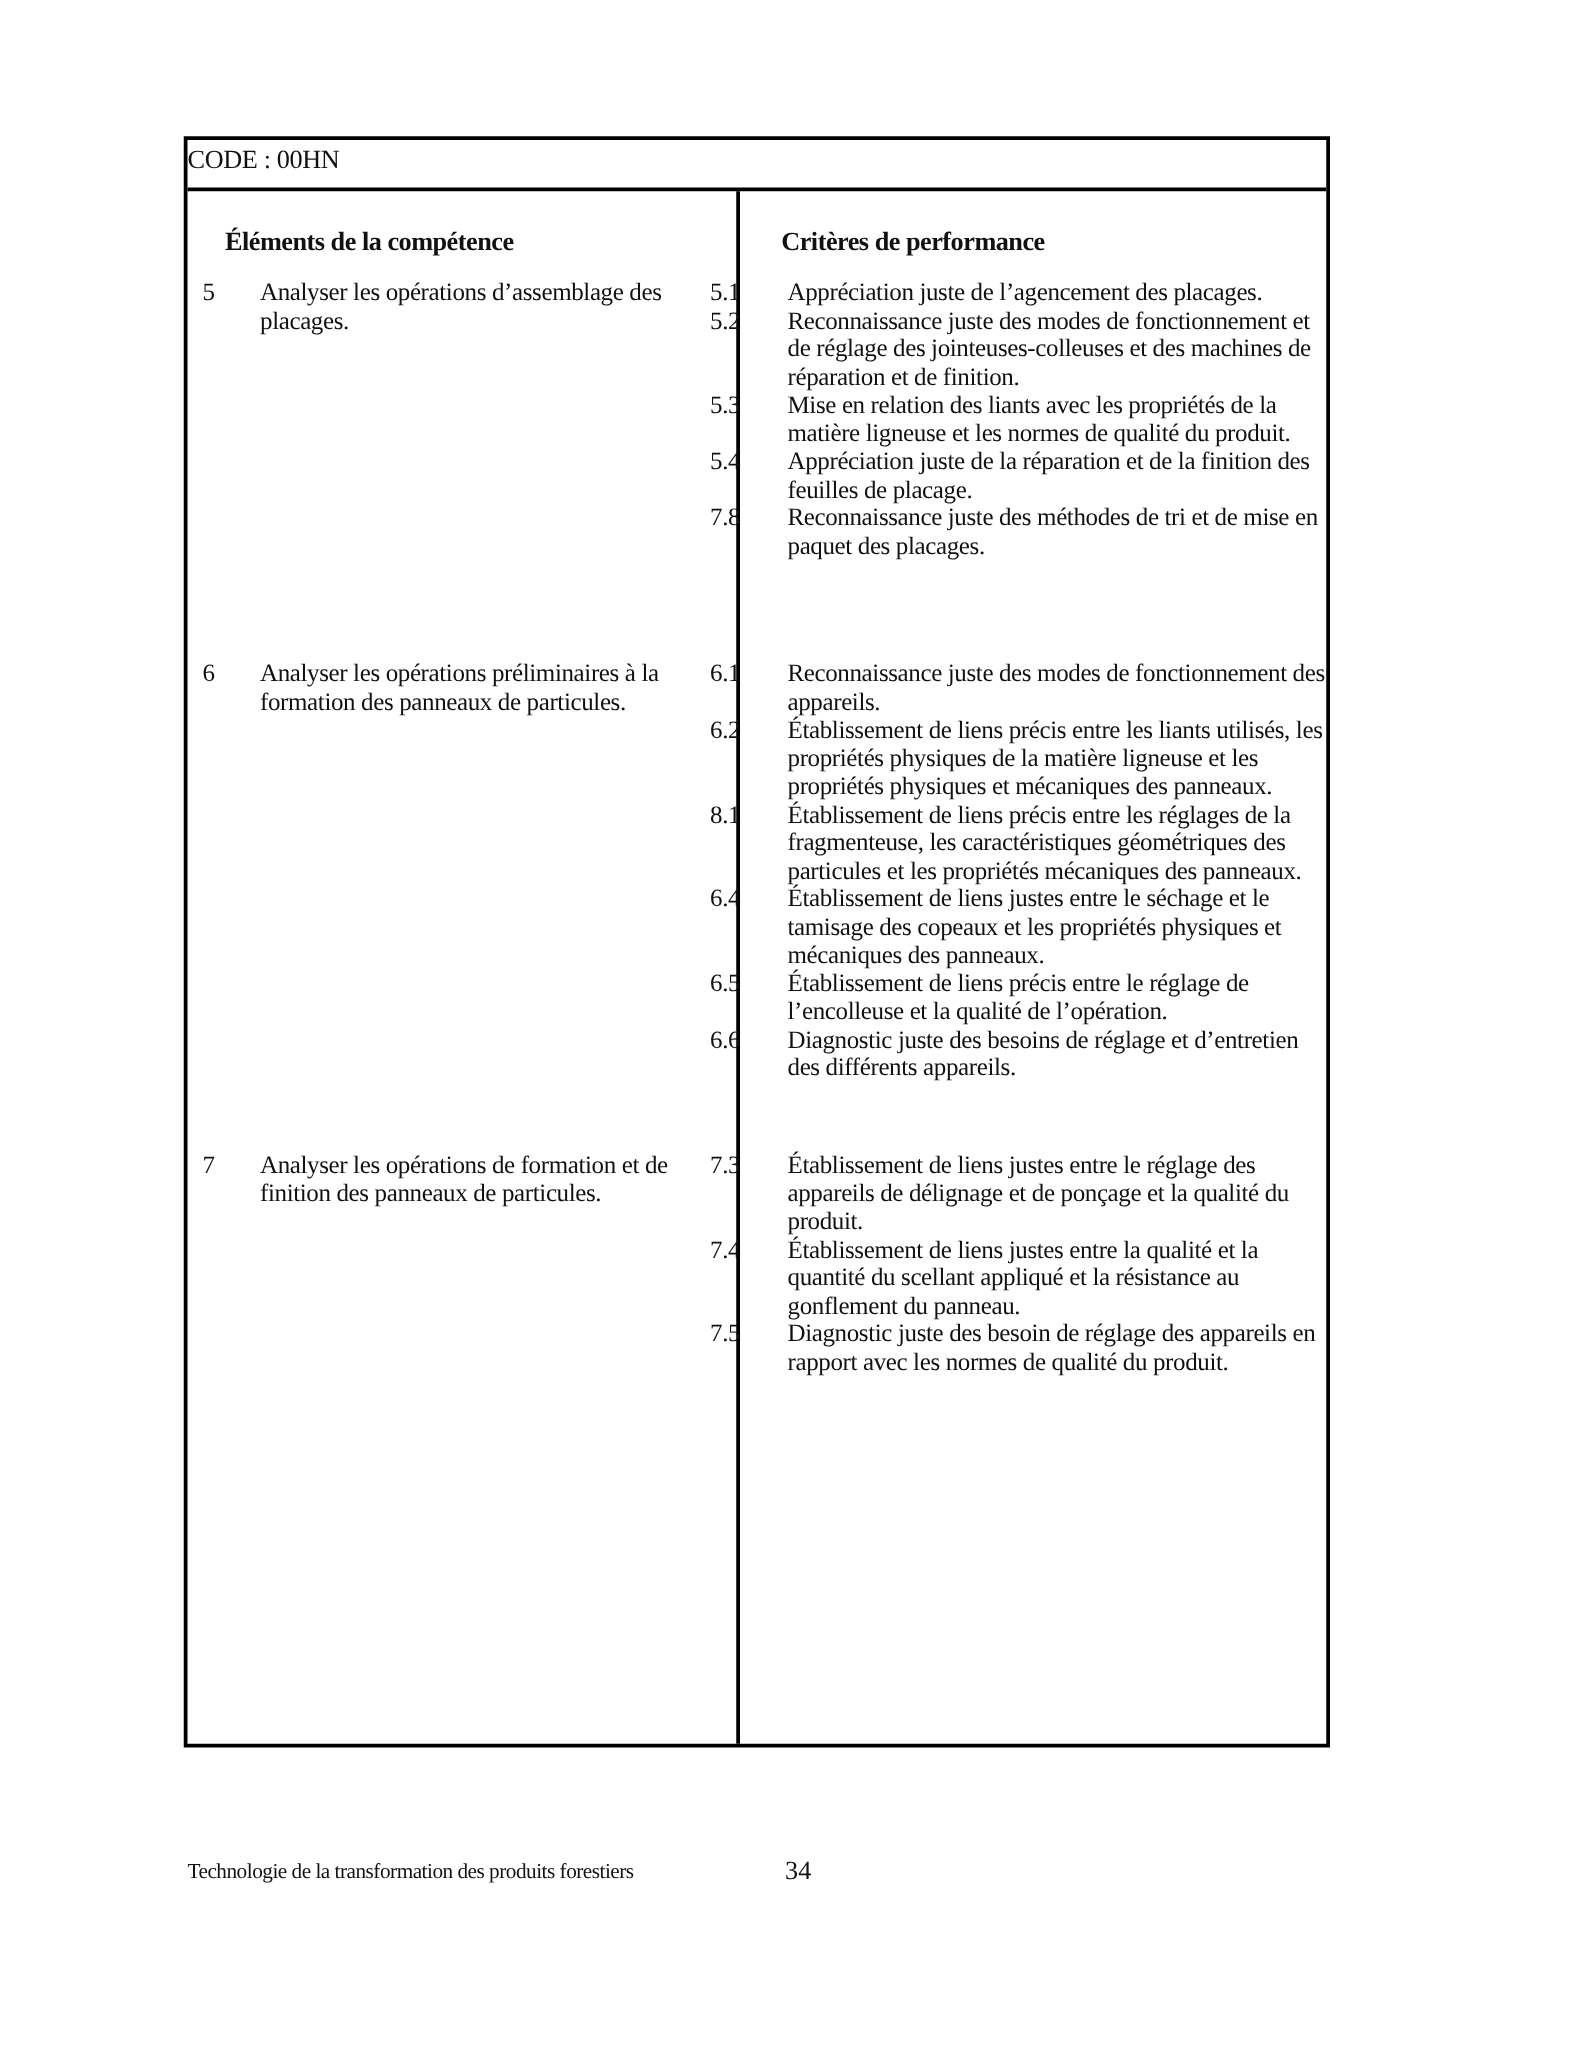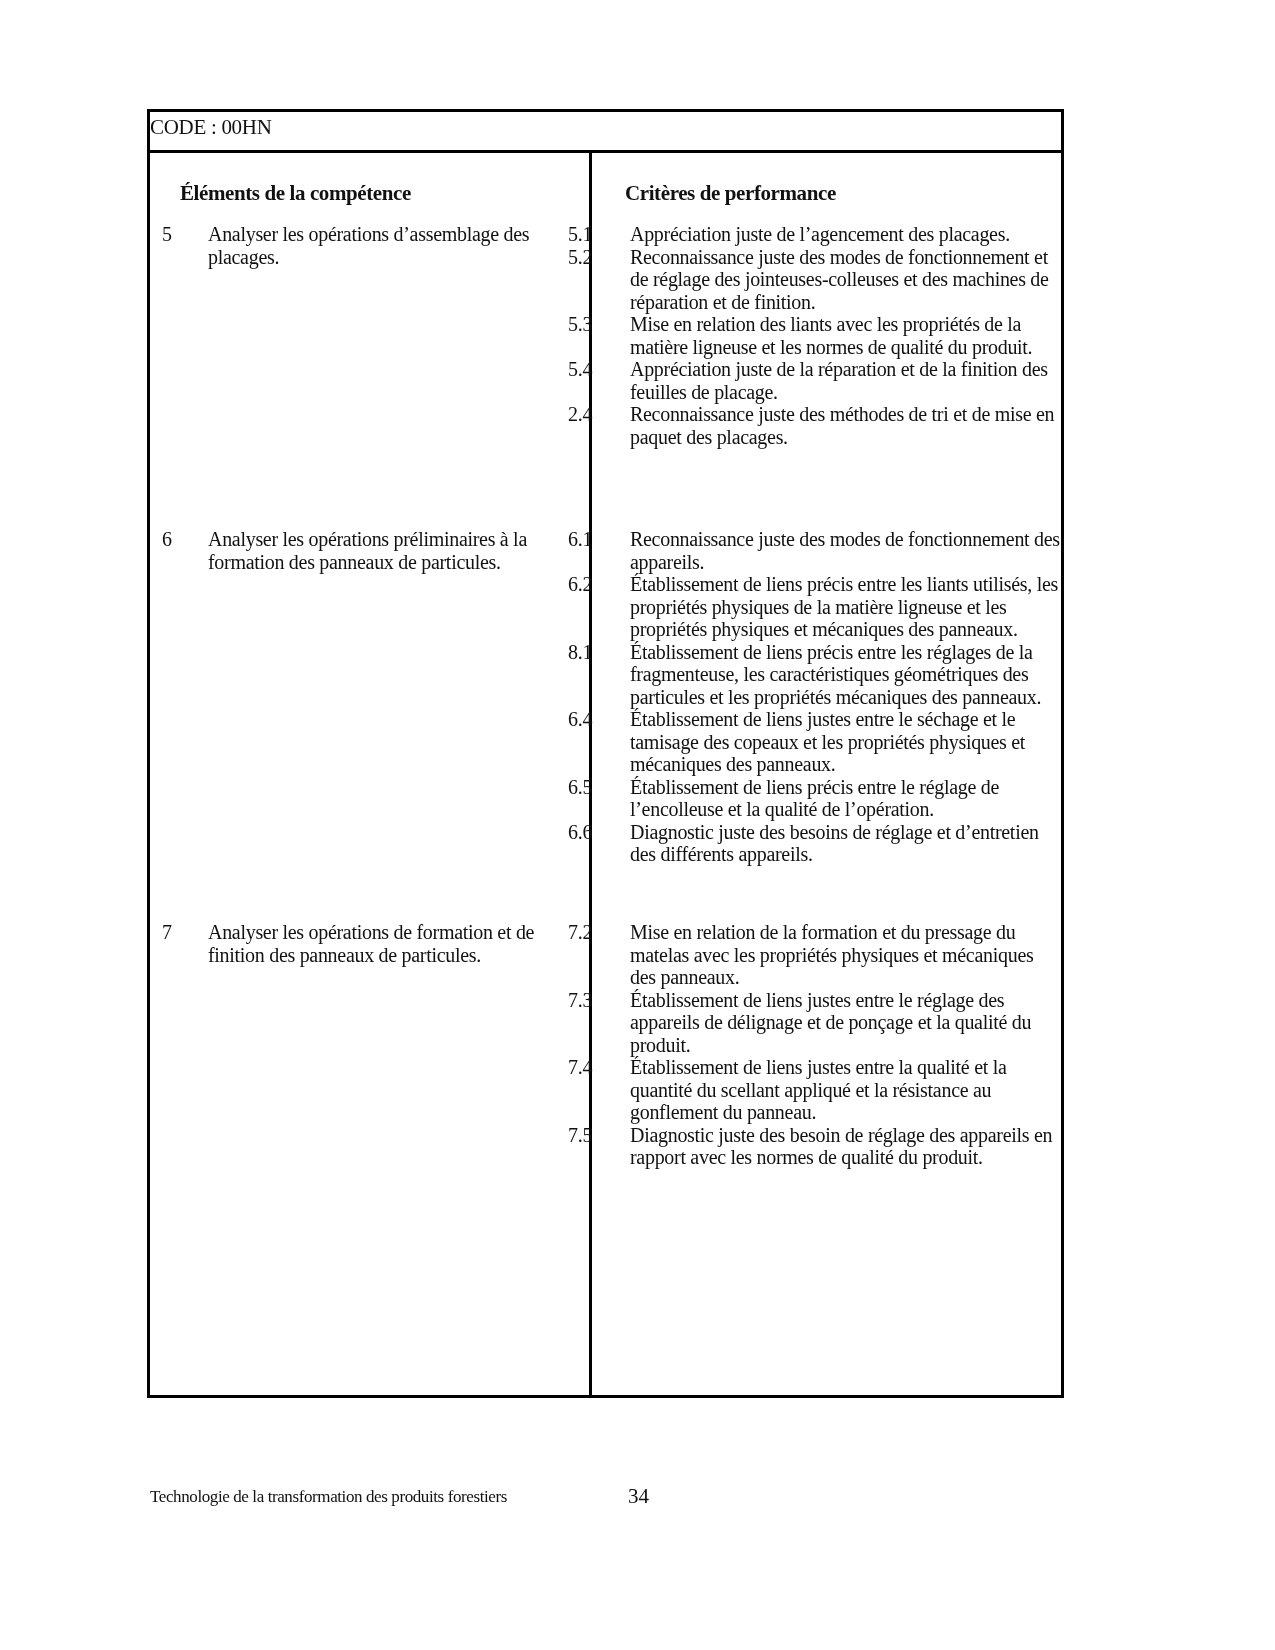--- a/index.html
+++ b/index.html
@@ -43,21 +43,21 @@
         </div>
       <div class="crit">
           <span class="crit-num">5.3</span>
           <div class="crit-text">Mise en relation des liants avec les propriétés de la matière ligneuse et les normes de qualité du produit.</div>
         </div>
       <div class="crit">
           <span class="crit-num">5.4</span>
           <div class="crit-text">Appréciation juste de la réparation et de la finition des feuilles de placage.</div>
         </div>
       <div class="crit">
-          <span class="crit-num">2.4</span>
+          <span class="crit-num">7.8</span>
           <div class="crit-text">Reconnaissance juste des méthodes de tri et de mise en paquet des placages.</div>
         </div>
     </div>
 
     <div class="section" style="top:375px;left:0;right:0;">
       <span class="el-num">6</span>
       <span class="el-text">Analyser les opérations préliminaires à la formation des panneaux de particules.</span>
       <div class="crit">
           <span class="crit-num">6.1</span>
           <div class="crit-text">Reconnaissance juste des modes de fonctionnement des appareils.</div>
@@ -81,24 +81,20 @@
       <div class="crit">
           <span class="crit-num">6.6</span>
           <div class="crit-text">Diagnostic juste des besoins de réglage et d’entretien des différents appareils.</div>
         </div>
     </div>
 
     <div class="section" style="top:768px;left:0;right:0;">
       <span class="el-num">7</span>
       <span class="el-text">Analyser les opérations de formation et de finition des panneaux de particules.</span>
       <div class="crit">
-          <span class="crit-num">7.2</span>
-          <div class="crit-text">Mise en relation de la formation et du pressage du matelas avec les propriétés physiques et mécaniques des panneaux.</div>
-        </div>
-      <div class="crit">
           <span class="crit-num">7.3</span>
           <div class="crit-text">Établissement de liens justes entre le réglage des appareils de délignage et de ponçage et la qualité du produit.</div>
         </div>
       <div class="crit">
           <span class="crit-num">7.4</span>
           <div class="crit-text">Établissement de liens justes entre la qualité et la quantité du scellant appliqué et la résistance au gonflement du panneau.</div>
         </div>
       <div class="crit">
           <span class="crit-num">7.5</span>
           <div class="crit-text">Diagnostic juste des besoin de réglage des appareils en rapport avec les normes de qualité du produit.</div>

